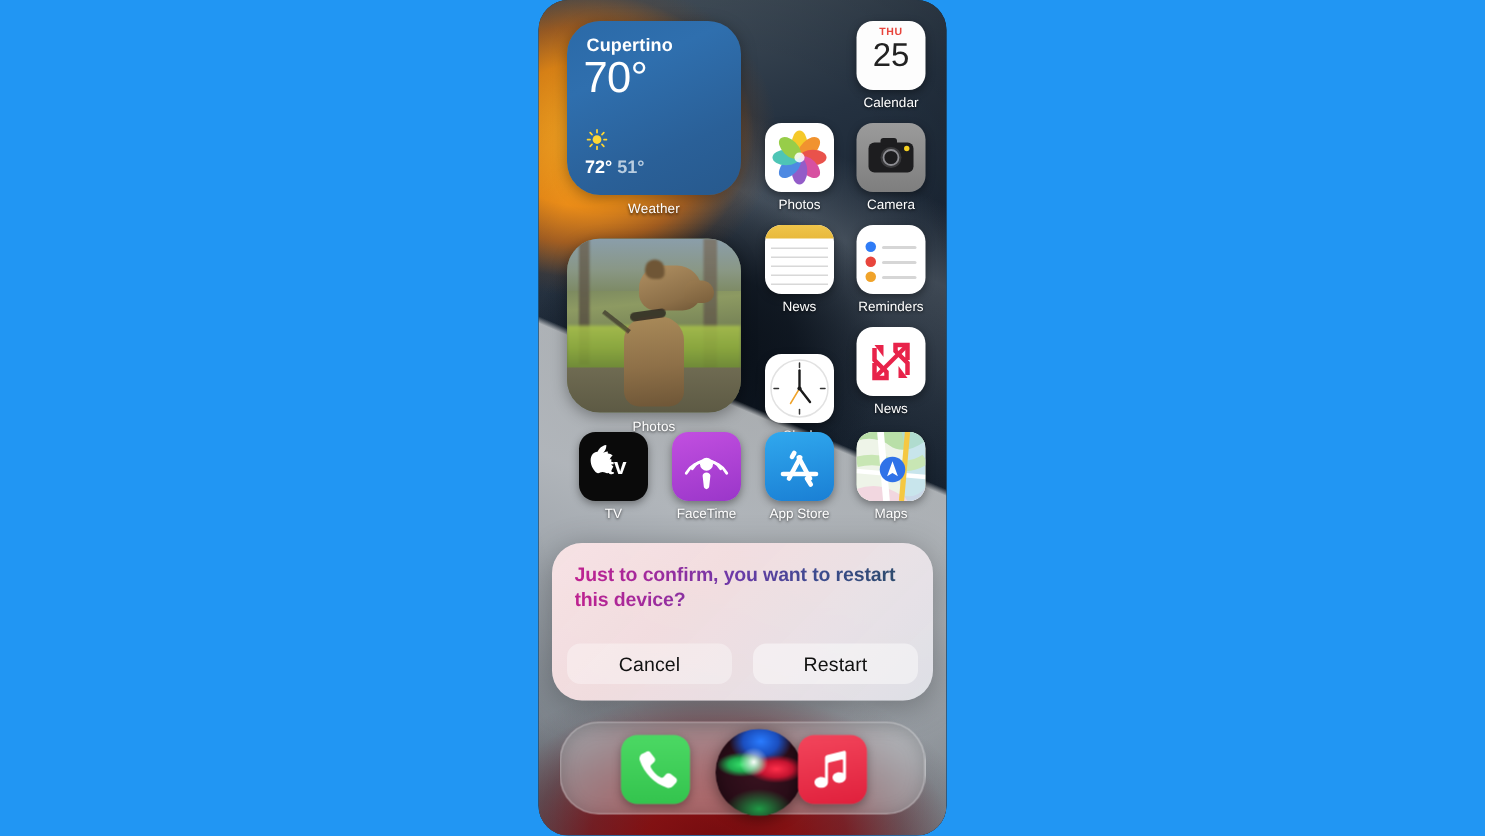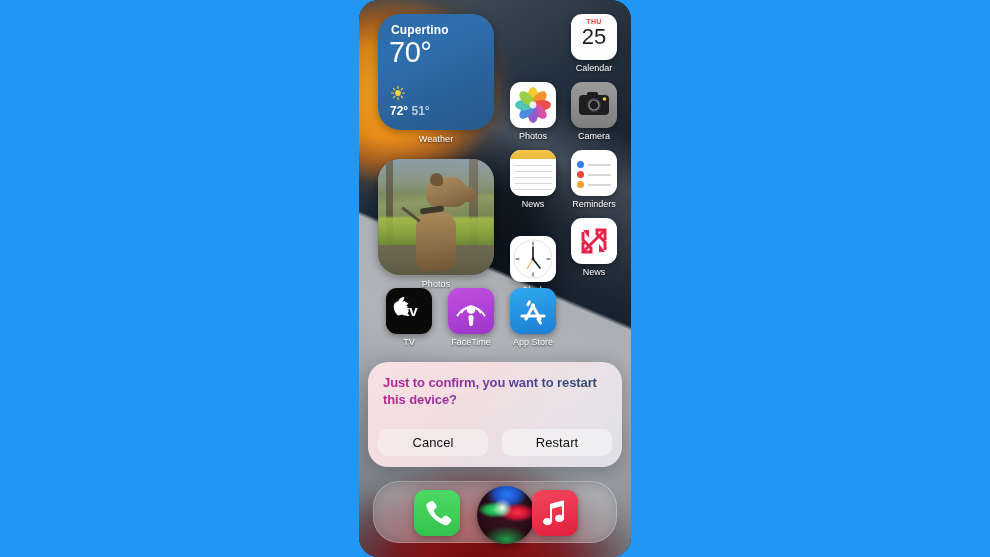--- a/index.html
+++ b/index.html
@@ -389,20 +389,37 @@
               <path d="M30 31 L22.5 17"></path>
               <path d="M12 28 L34 28"></path>
               <path d="M19.5 14 L18 16.6"></path>
               <path d="M28 31 L30.5 35"></path>
             </g>
           </svg>
         </div>
         <div class="app-label">App Store</div>
       </div>
 
+      <div class="app" style="left:212px; top:288px;">
+        <div class="app-icon ic-maps">
+          <svg viewBox="0 0 46 46" width="46" height="46">
+            <rect width="46" height="46" fill="#eef4e8"></rect>
+            <path d="M0 6 Q12 2 22 9 T46 6 L46 0 L0 0 Z" fill="#b9dfa8"></path>
+            <path d="M0 38 Q14 33 26 40 T46 37 L46 46 L0 46 Z" fill="#f2d7e0"></path>
+            <path d="M30 0 Q34 12 30 24 T34 46 L46 46 L46 0 Z" fill="#a9d8ef" opacity=".55"></path>
+            <path d="M0 20 Q12 17 24 21 T46 18" stroke="#c8e6b4" stroke-width="7" fill="none"></path>
+            <path d="M16 0 L20 46" stroke="#fff" stroke-width="4.5" fill="none"></path>
+            <path d="M0 26 L46 30" stroke="#fff" stroke-width="3" fill="none"></path>
+            <path d="M34 0 L30 46" stroke="#f5c842" stroke-width="3.5" fill="none"></path>
+            <circle cx="24" cy="25" r="8.5" fill="#2f72e8"></circle>
+            <path d="M24 19.5 L27.6 29.5 L24 27.3 L20.4 29.5 Z" fill="#fff"></path>
+          </svg>
+        </div>
+        <div class="app-label">Maps</div>
+      </div>
 
     </div>
 
     <div class="dock">
       <div class="dock-app ic-phone" style="left:40px;">
         <svg viewBox="0 0 46 46" width="46" height="46">
           <path d="M16.4 11.5c1-.9 2.5-.8 3.3.3l2.6 3.4c.7.9.6 2.2-.3 3l-1.8 1.6c-.5.5-.6 1.2-.3 1.8 1.4 2.9 3.8 5.3 6.7 6.7.6.3 1.3.2 1.8-.3l1.6-1.8c.8-.9 2.1-1 3-.3l3.4 2.6c1.1.8 1.2 2.3.3 3.3l-2 2.2c-1 1.1-2.6 1.6-4 1.1-4.4-1.4-8.2-4-11.2-7-3-3-5.6-6.8-7-11.2-.5-1.4 0-3 1.1-4z" fill="#fff"></path>
         </svg>
       </div>
       <div class="siri-orb"></div>

